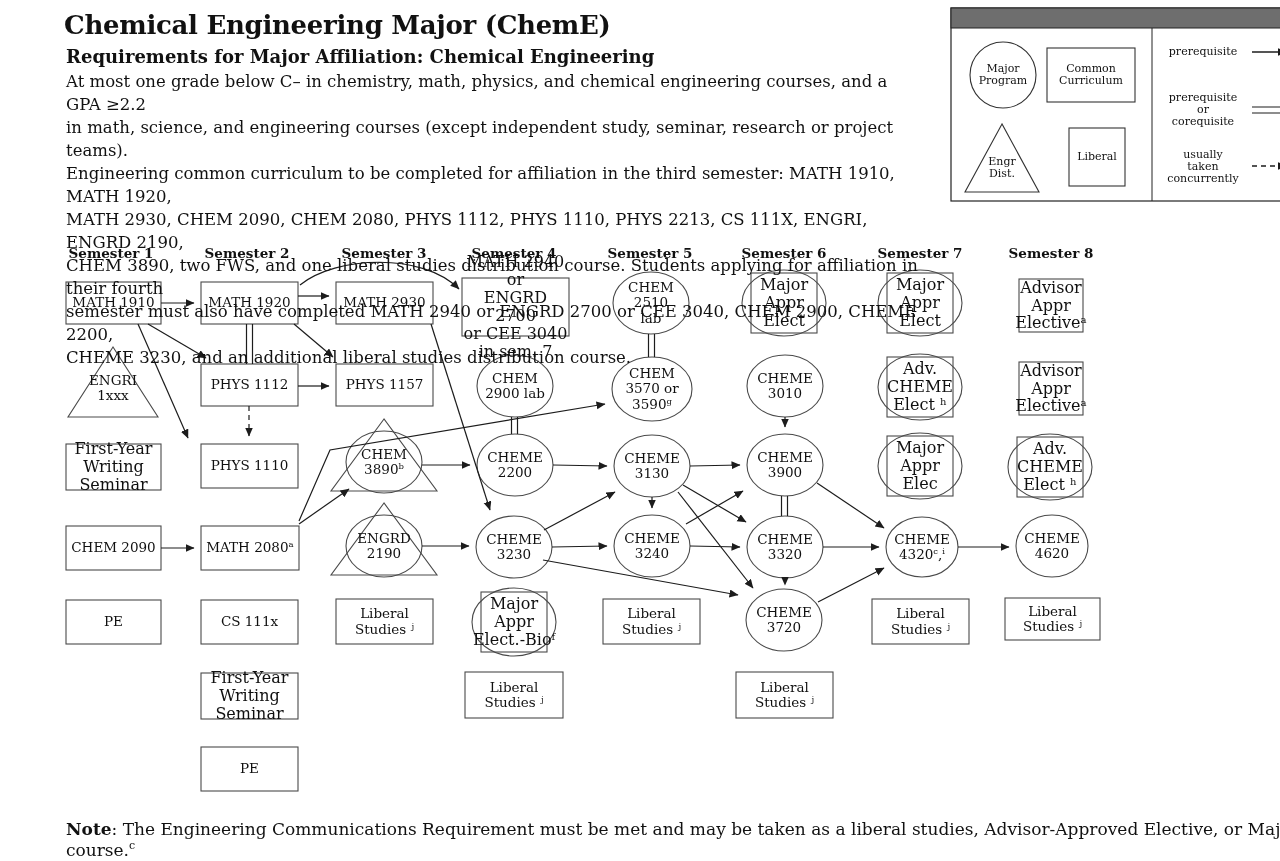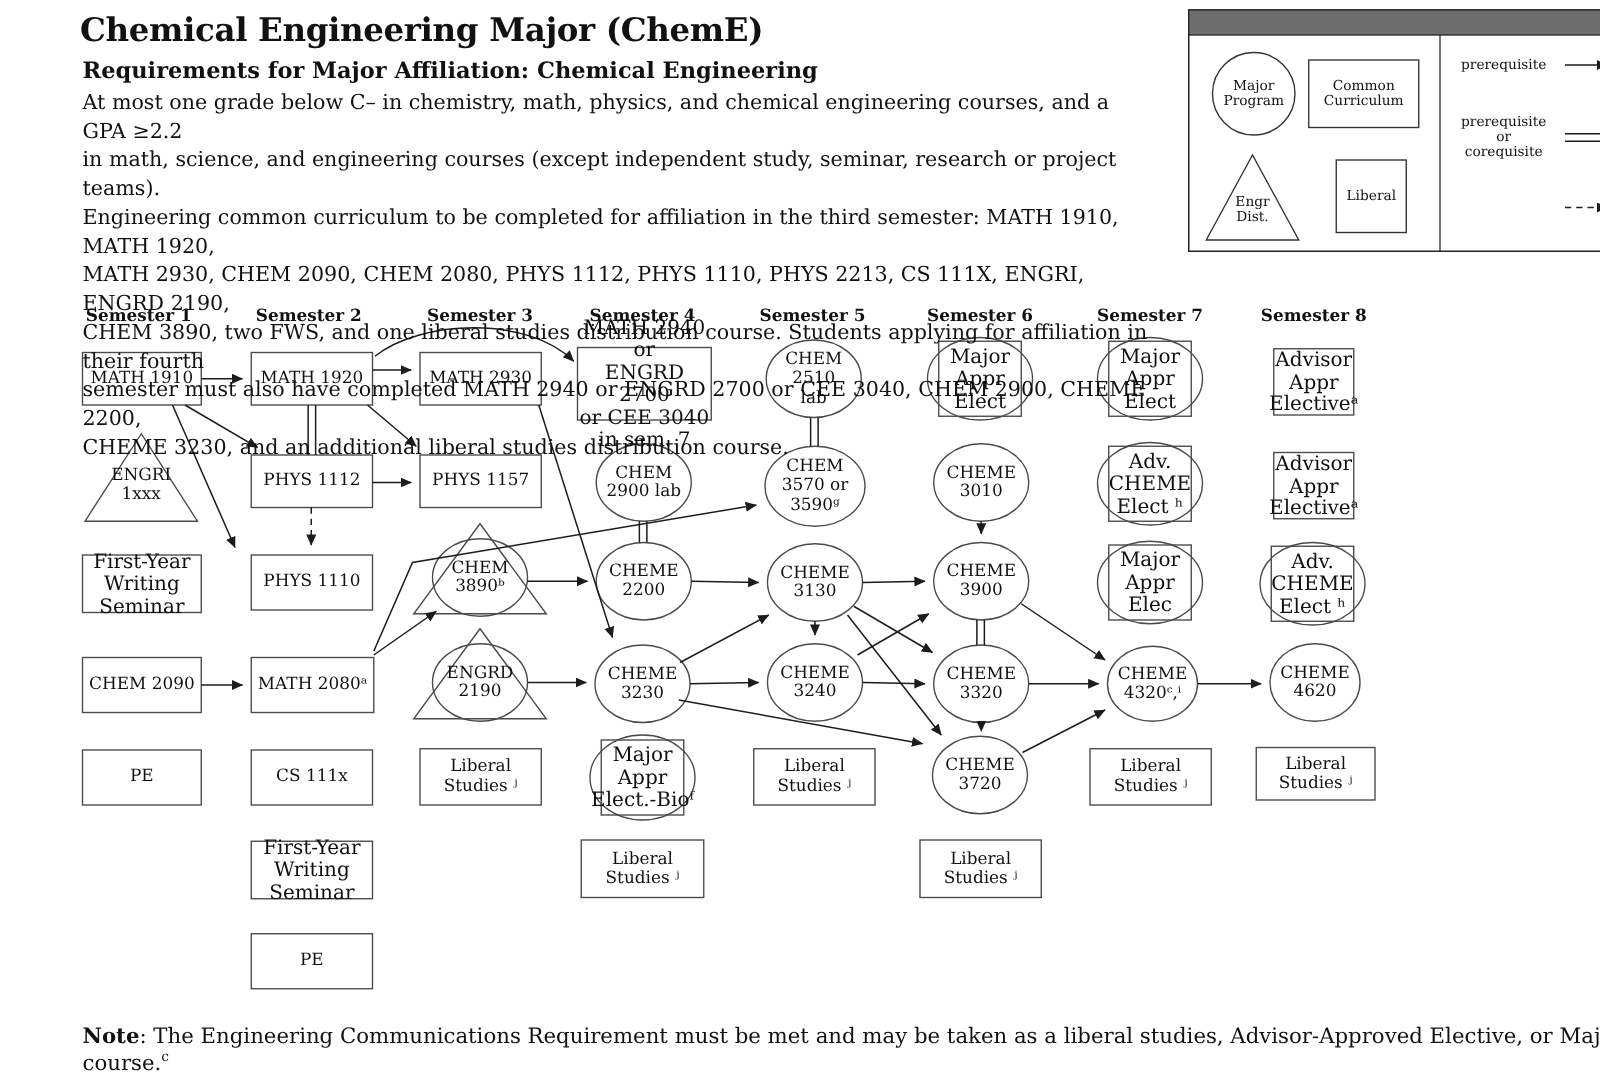--- a/index.html
+++ b/index.html
@@ -160,20 +160,23 @@
 Program</div>
   <div class="klabel" style="left:1011px;top:50px;width:88px;height:50px">Common
 Curriculum</div>
   <div class="klabel" style="left:930px;top:146px;width:72px;height:44px">Engr
 Dist.</div>
   <div class="klabel" style="left:1033px;top:139px;width:56px;height:36px">Liberal</div>
   <div class="klabel" style="left:1122px;top:42px;width:90px;height:20px">prerequisite</div>
   <div class="klabel" style="left:1122px;top:84px;width:90px;height:52px">prerequisite
 or
 corequisite</div>
+  <div class="klabel" style="left:1122px;top:142px;width:90px;height:50px">usually
+taken
+concurrently</div>
 
   <div class="sem" style="left:27px">Semester 1</div>
   <div class="sem" style="left:163px">Semester 2</div>
   <div class="sem" style="left:300px">Semester 3</div>
   <div class="sem" style="left:430px">Semester 4</div>
   <div class="sem" style="left:566px">Semester 5</div>
   <div class="sem" style="left:700px">Semester 6</div>
   <div class="sem" style="left:836px">Semester 7</div>
   <div class="sem" style="left:967px">Semester 8</div>
 

